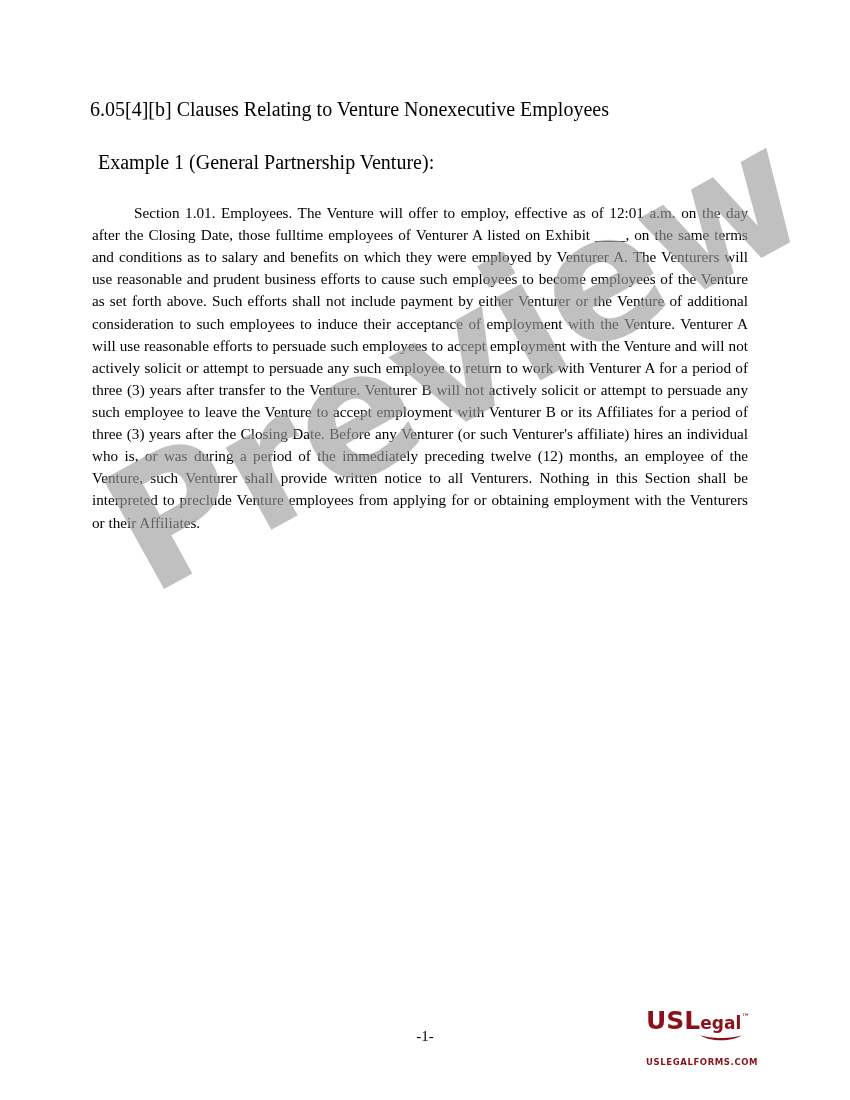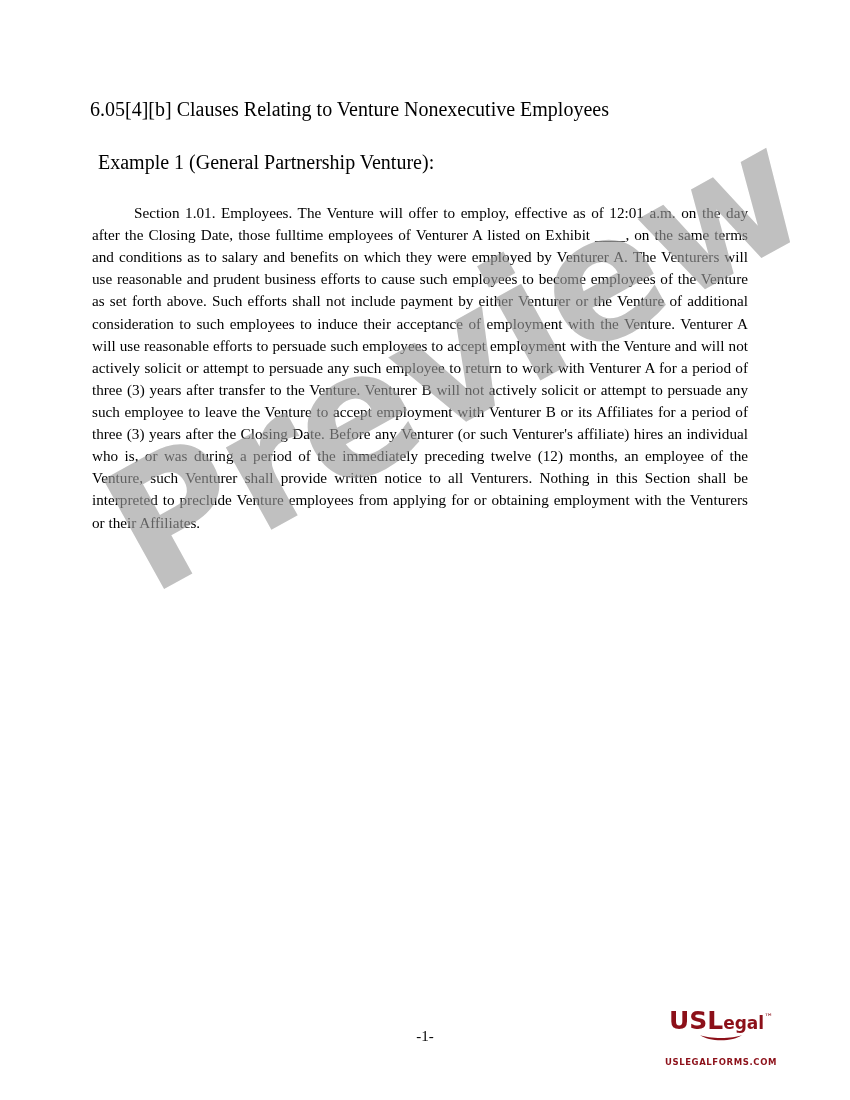--- a/index.html
+++ b/index.html
@@ -87,21 +87,21 @@
     text-align: center;
     font-size: 15px;
     z-index: 2;
   }
 
   #logo {
     position: absolute;
     right: 54px;
     top: 1008px;
     z-index: 6;
-    text-align: center;
+    text-align: left;
     width: 150px;
   }
   #logo .logo-main {
     font-family: "DejaVu Sans", sans-serif;
     font-weight: bold;
     font-size: 25px;
     color: #8c1019;
     letter-spacing: 0px;
     line-height: 1;
     white-space: nowrap;

